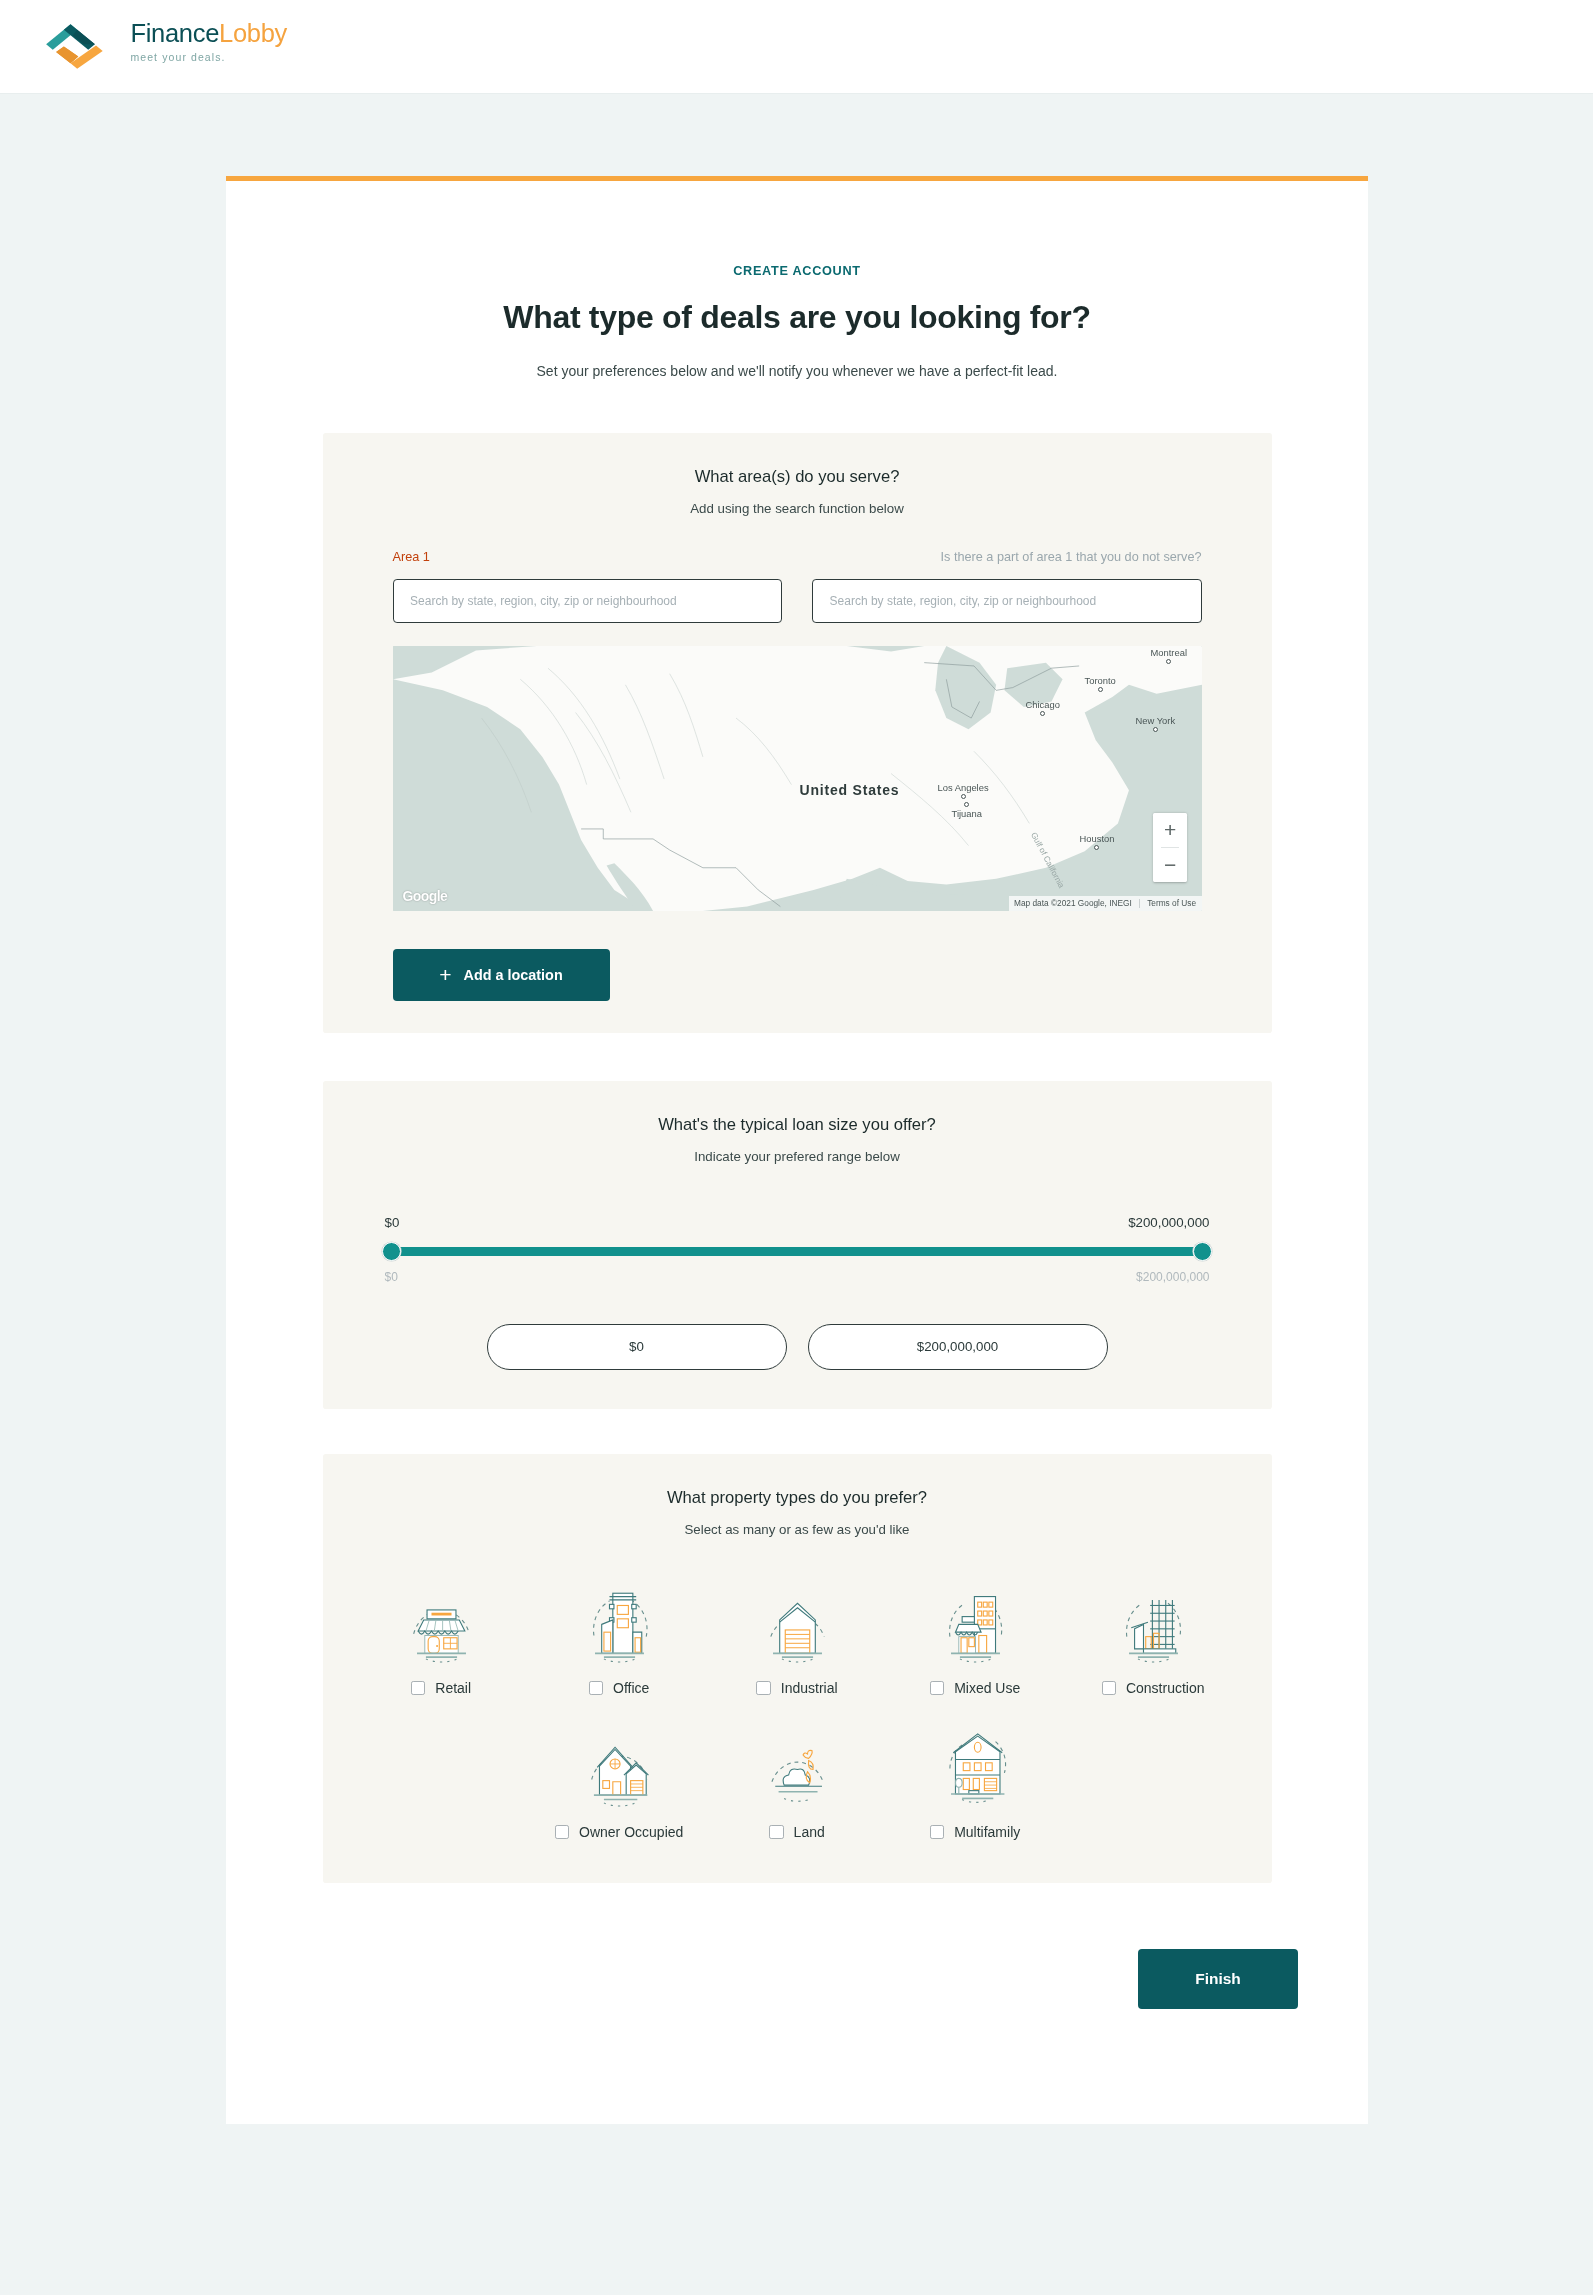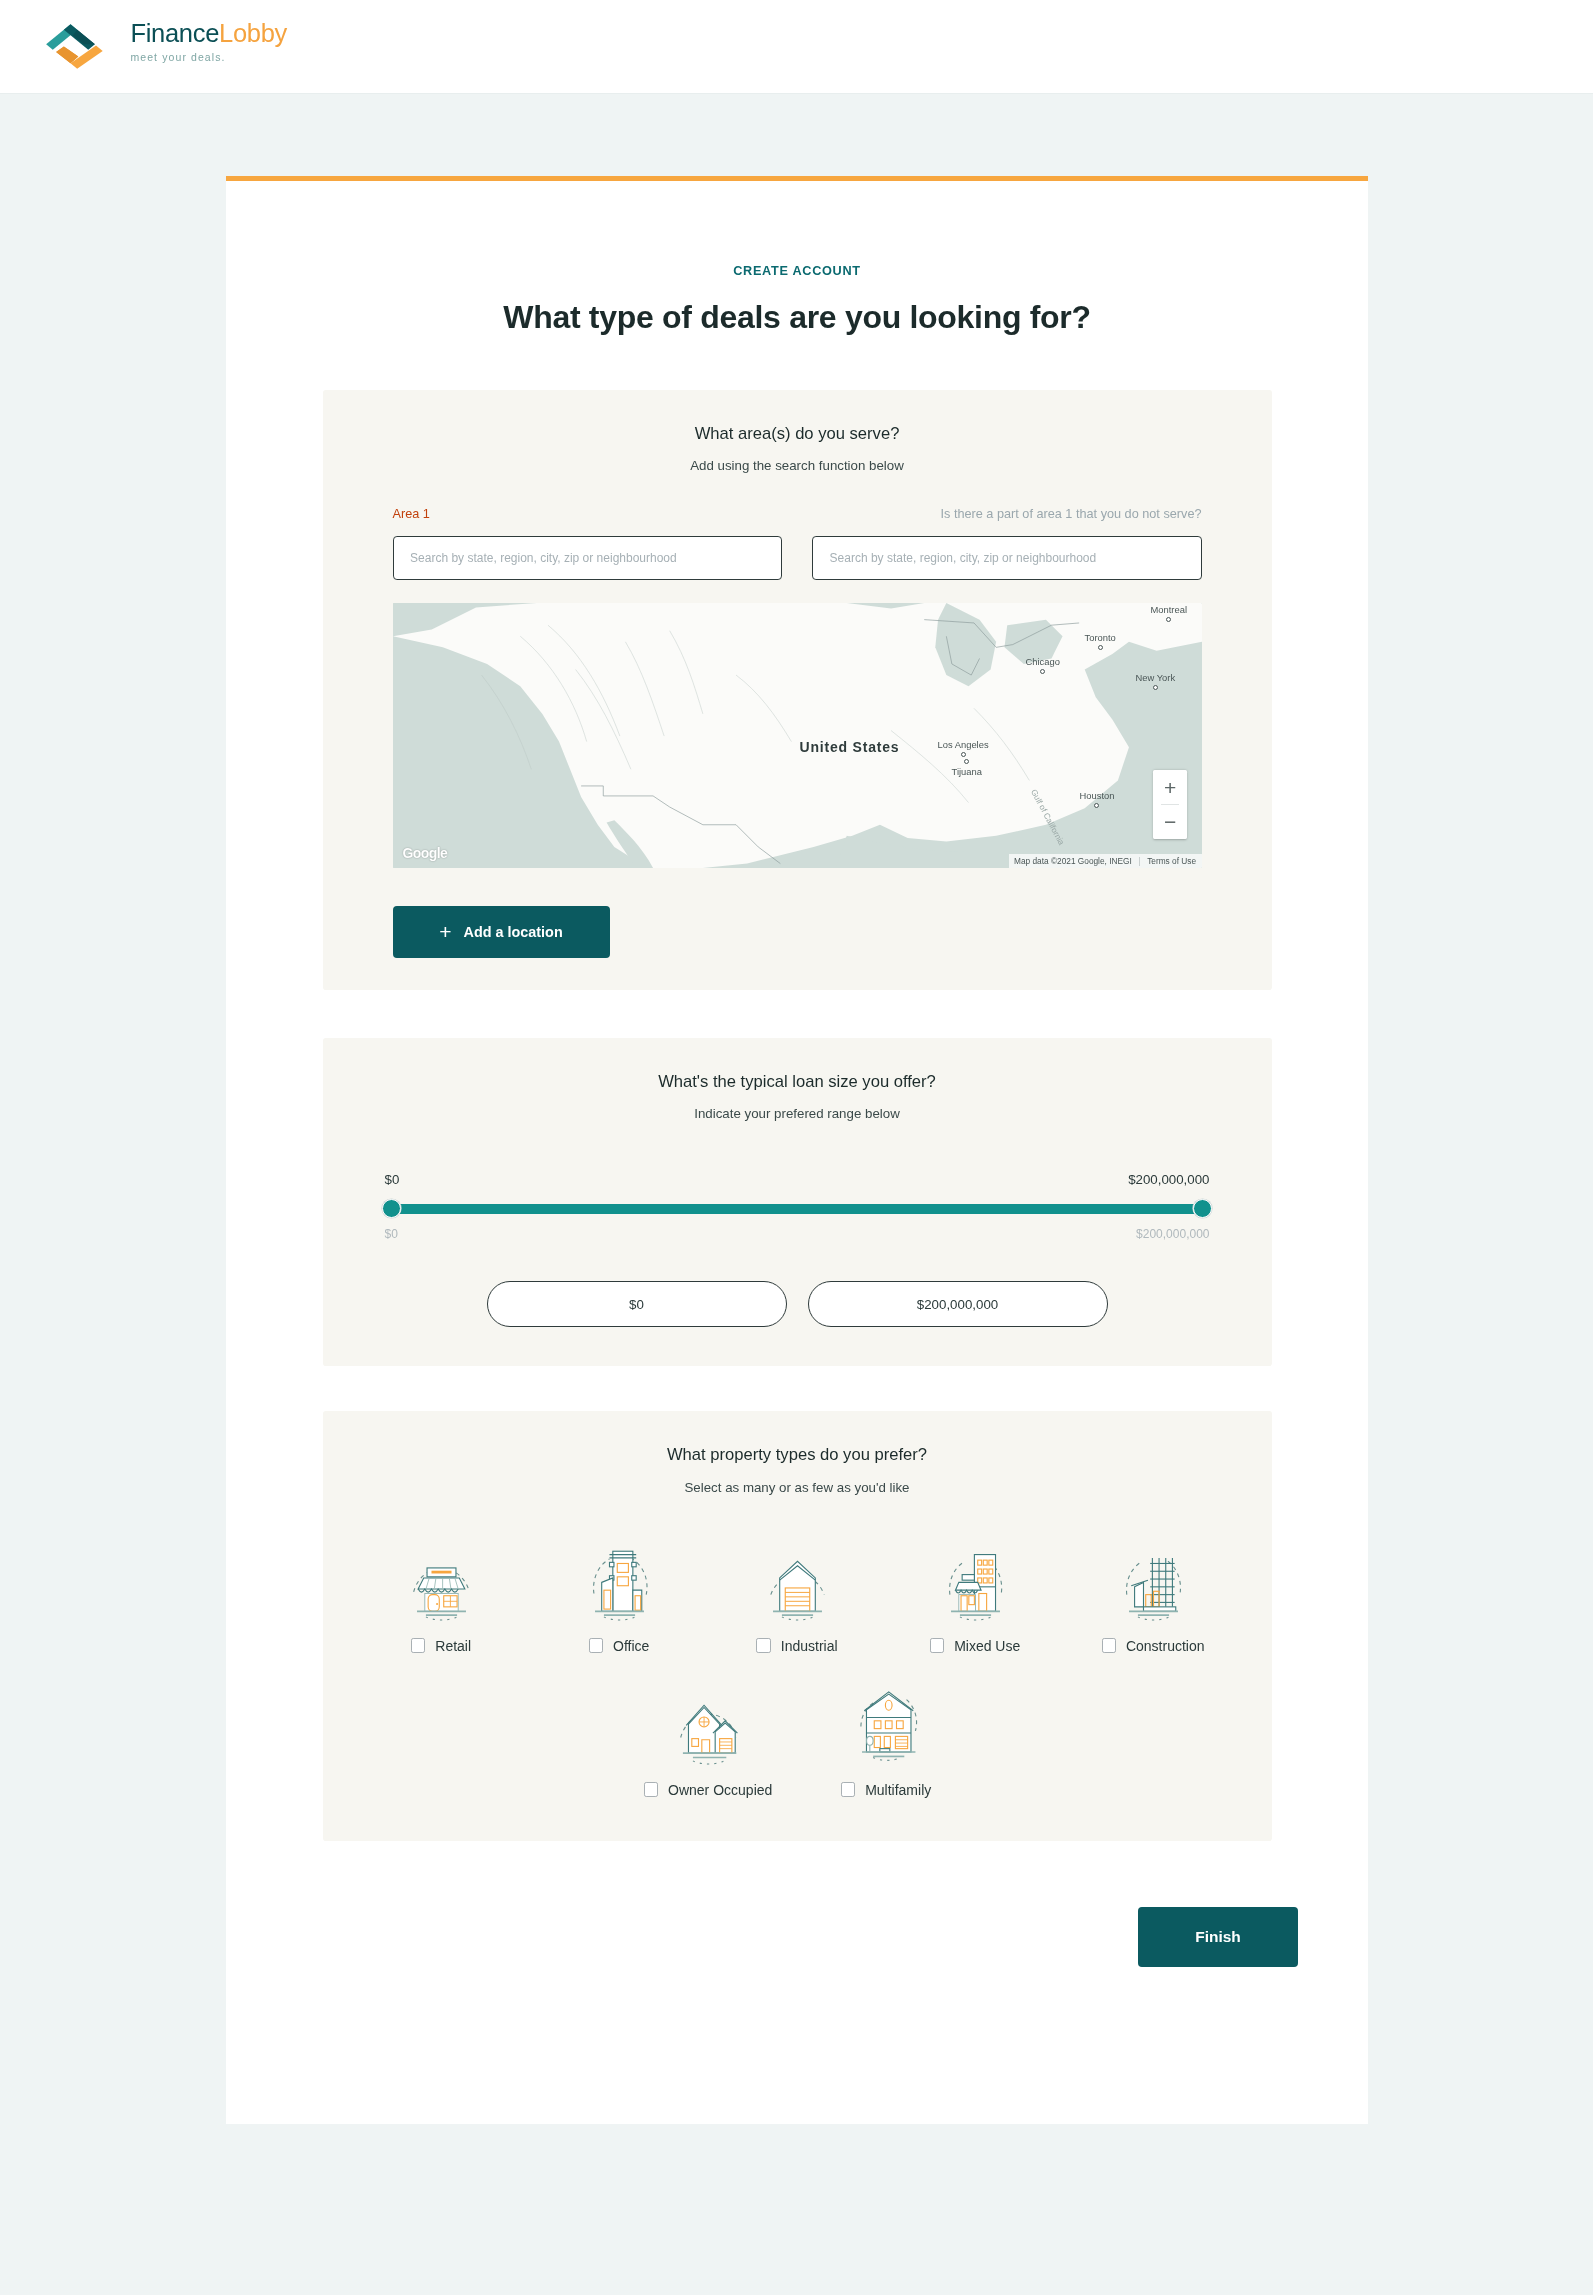--- a/index.html
+++ b/index.html
@@ -337,20 +337,21 @@
       <div class="brand-tag">meet your deals.</div>
     </div>
   </div>
 </div>
 
 <div class="page">
   <div class="card">
 
     <div class="eyebrow">CREATE ACCOUNT</div>
     <div class="page-title">What type of deals are you looking for?</div>
+    <div class="page-sub">Set your preferences below and we'll notify you whenever we have a perfect-fit lead.</div>
 
     <section class="panel panel-area">
       <div class="panel-title">What area(s) do you serve?</div>
       <div class="panel-sub">Add using the search function below</div>
 
       <div class="area-row">
         <div class="area-col">
           <div class="area-label">Area 1</div>
           <input class="search-input" type="text" placeholder="Search by state, region, city, zip or neighbourhood" style="">
         </div>
@@ -634,20 +635,38 @@
             <path d="M68 102 L82 102 L82 126 L68 126 Z" fill="none" stroke="#f7a63f" stroke-width="2"></path>
             <path d="M34 126 L130 126" stroke="#8fb3b0" stroke-width="3"></path>
             <path d="M52 134 L112 134" stroke="#8fb3b0" stroke-width="3"></path>
           </svg>
           <label class="type-check">
             <span class="box"></span>
             <span class="lbl">Owner Occupied</span>
           </label>
         </div>
 
+        <div class="type-cell">
+          <svg class="type-icon" viewBox="0 0 160 160">
+            <g fill="none" stroke="#4f7d7c" stroke-width="2" stroke-dasharray="7 7" opacity="0.85">
+              <path d="M34 102 A50 58 0 0 1 126 102"></path>
+              <path d="M56 132 A36 18 0 0 0 106 132" stroke-dasharray="4 9"></path>
+            </g>
+            <path d="M56 108 q-6 -16 8 -18 q2 -14 16 -10 q12 -4 14 10 q12 4 6 18 Z" fill="#fff" stroke="#3f7a7c" stroke-width="2"></path>
+            <path d="M100 60 q8 -8 6 -14 q-8 -2 -8 6 q-6 -4 -8 2 q4 6 10 6 Z" fill="none" stroke="#f7a63f" stroke-width="2"></path>
+            <path d="M100 64 q10 4 8 16 q-10 0 -8 -16 Z" fill="none" stroke="#f7a63f" stroke-width="2"></path>
+            <path d="M98 84 q8 8 4 20 q-10 -6 -4 -20 Z" fill="none" stroke="#f7a63f" stroke-width="2"></path>
+            <path d="M40 110 L124 110" stroke="#3f7a7c" stroke-width="2"></path>
+            <path d="M46 120 L116 120" stroke="#8fb3b0" stroke-width="3"></path>
+          </svg>
+          <label class="type-check">
+            <span class="box"></span>
+            <span class="lbl">Land</span>
+          </label>
+        </div>
 
         <div class="type-cell">
           <svg class="type-icon" viewBox="0 0 160 160">
             <g fill="none" stroke="#4f7d7c" stroke-width="2" stroke-dasharray="7 7" opacity="0.85">
               <path d="M34 78 A46 50 0 0 1 56 36"></path>
               <path d="M116 30 A52 54 0 0 1 132 86"></path>
               <path d="M56 134 A36 18 0 0 0 106 134" stroke-dasharray="4 9"></path>
             </g>
             <path d="M44 48 L84 20 L124 48 L124 124 L44 124 Z" fill="#fff" stroke="#3f7a7c" stroke-width="2"></path>
             <path d="M40 50 L84 16 L128 50" fill="none" stroke="#3f7a7c" stroke-width="2"></path>

